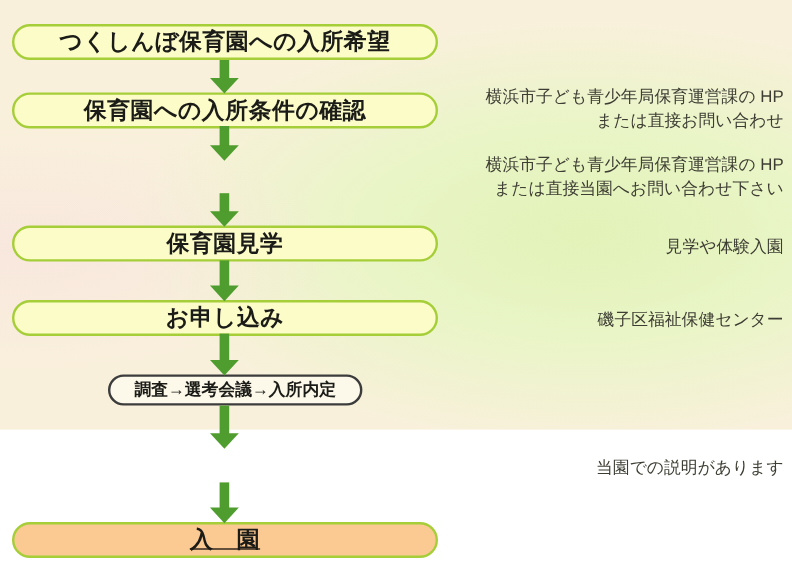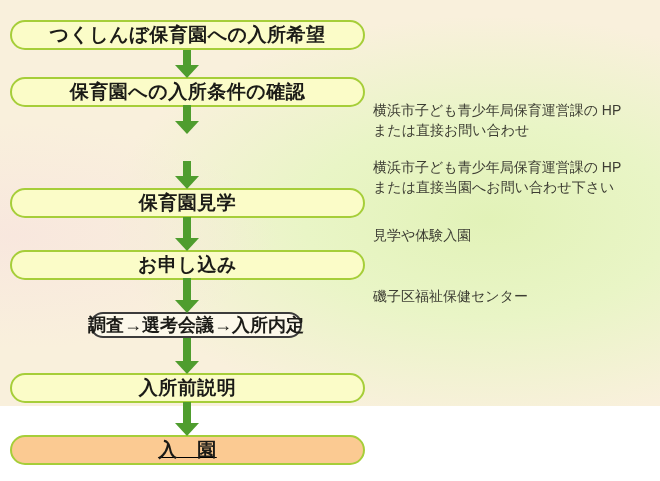--- a/index.html
+++ b/index.html
@@ -6,25 +6,26 @@
     margin: 0;
     padding: 0;
     width: 660px;
     height: 481px;
     overflow: hidden;
     font-family: "Liberation Sans", "DejaVu Sans", sans-serif;
   }
   .stage {
     position: relative;
     width: 660px;
-    height: 406px;
+    height: 358px;
     background-color: #f9f0dc;
     background-image:
       radial-gradient(ellipse 40% 28% at 2% 58%, rgba(248,230,222,0.9) 0%, rgba(248,230,222,0) 100%),
       radial-gradient(ellipse 58% 50% at 74% 54%, #e2f2b8 0%, #e9f5c6 48%, rgba(249,240,220,0) 100%);
+    text-align: right;
   }
   .step {
     position: absolute;
     left: 10px;
     width: 355px;
     height: 30px;
     box-sizing: border-box;
     background: #fbfcc8;
     border: 2px solid #a6ce39;
     border-radius: 15px;
@@ -48,34 +49,33 @@
     height: 26px;
     box-sizing: border-box;
     background: #fcf8ea;
     border: 2px solid #3c3c3c;
     border-radius: 14px;
     display: flex;
     align-items: center;
     justify-content: center;
   }
   .pill .label {
-    font-size: 18px;
+    font-size: 14px;
     font-weight: bold;
     color: #1b1b17;
     white-space: nowrap;
   }
   .note {
     position: absolute;
     left: 373px;
     width: 280px;
     font-size: 14px;
     line-height: 20px;
     color: #3d3d33;
     white-space: pre-line;
-    margin-top: 30px;
   }
   .arrow { position: absolute; left: 175px; width: 24px; }
   .arrow .stem {
     position: absolute;
     left: 8px; top: 0;
     width: 8px;
     height: calc(100% - 12px);
     background: #4f9d2e;
   }
   .arrow .head {
@@ -102,23 +102,20 @@
     <span class="label">お申し込み</span>
   </div>
   <div class="step" style="top:188px">
     <span class="label">保育園見学</span>
   </div>
 
   <div class="pill">
     <span class="label">調査→選考会議→入所内定</span>
   </div>
 
-  <div class="step" style="top:373px">
-    <span class="label">入所前説明</span>
-  </div>
   <div class="step final" style="top:435px">
     <span class="label">入　園</span>
   </div>
 
   <div class="arrow" style="top:50px;height:28px">
       <span class="stem"></span>
       <span class="head"></span>
     </div>
   <div class="arrow" style="top:105px;height:29px">
       <span class="stem"></span>
@@ -144,14 +141,15 @@
       <span class="stem"></span>
       <span class="head"></span>
     </div>
 
   <div class="note" style="top:70px">横浜市子ども青少年局保育運営課の HP
 または直接お問い合わせ</div>
   <div class="note" style="top:127px">横浜市子ども青少年局保育運営課の HP
 または直接当園へお問い合わせ下さい</div>
   <div class="note" style="top:195px">見学や体験入園</div>
   <div class="note" style="top:256px">磯子区福祉保健センター</div>
+  <div class="note" style="top:379px">当園での説明があります</div>
 
 </div>
 
 </body></html>

